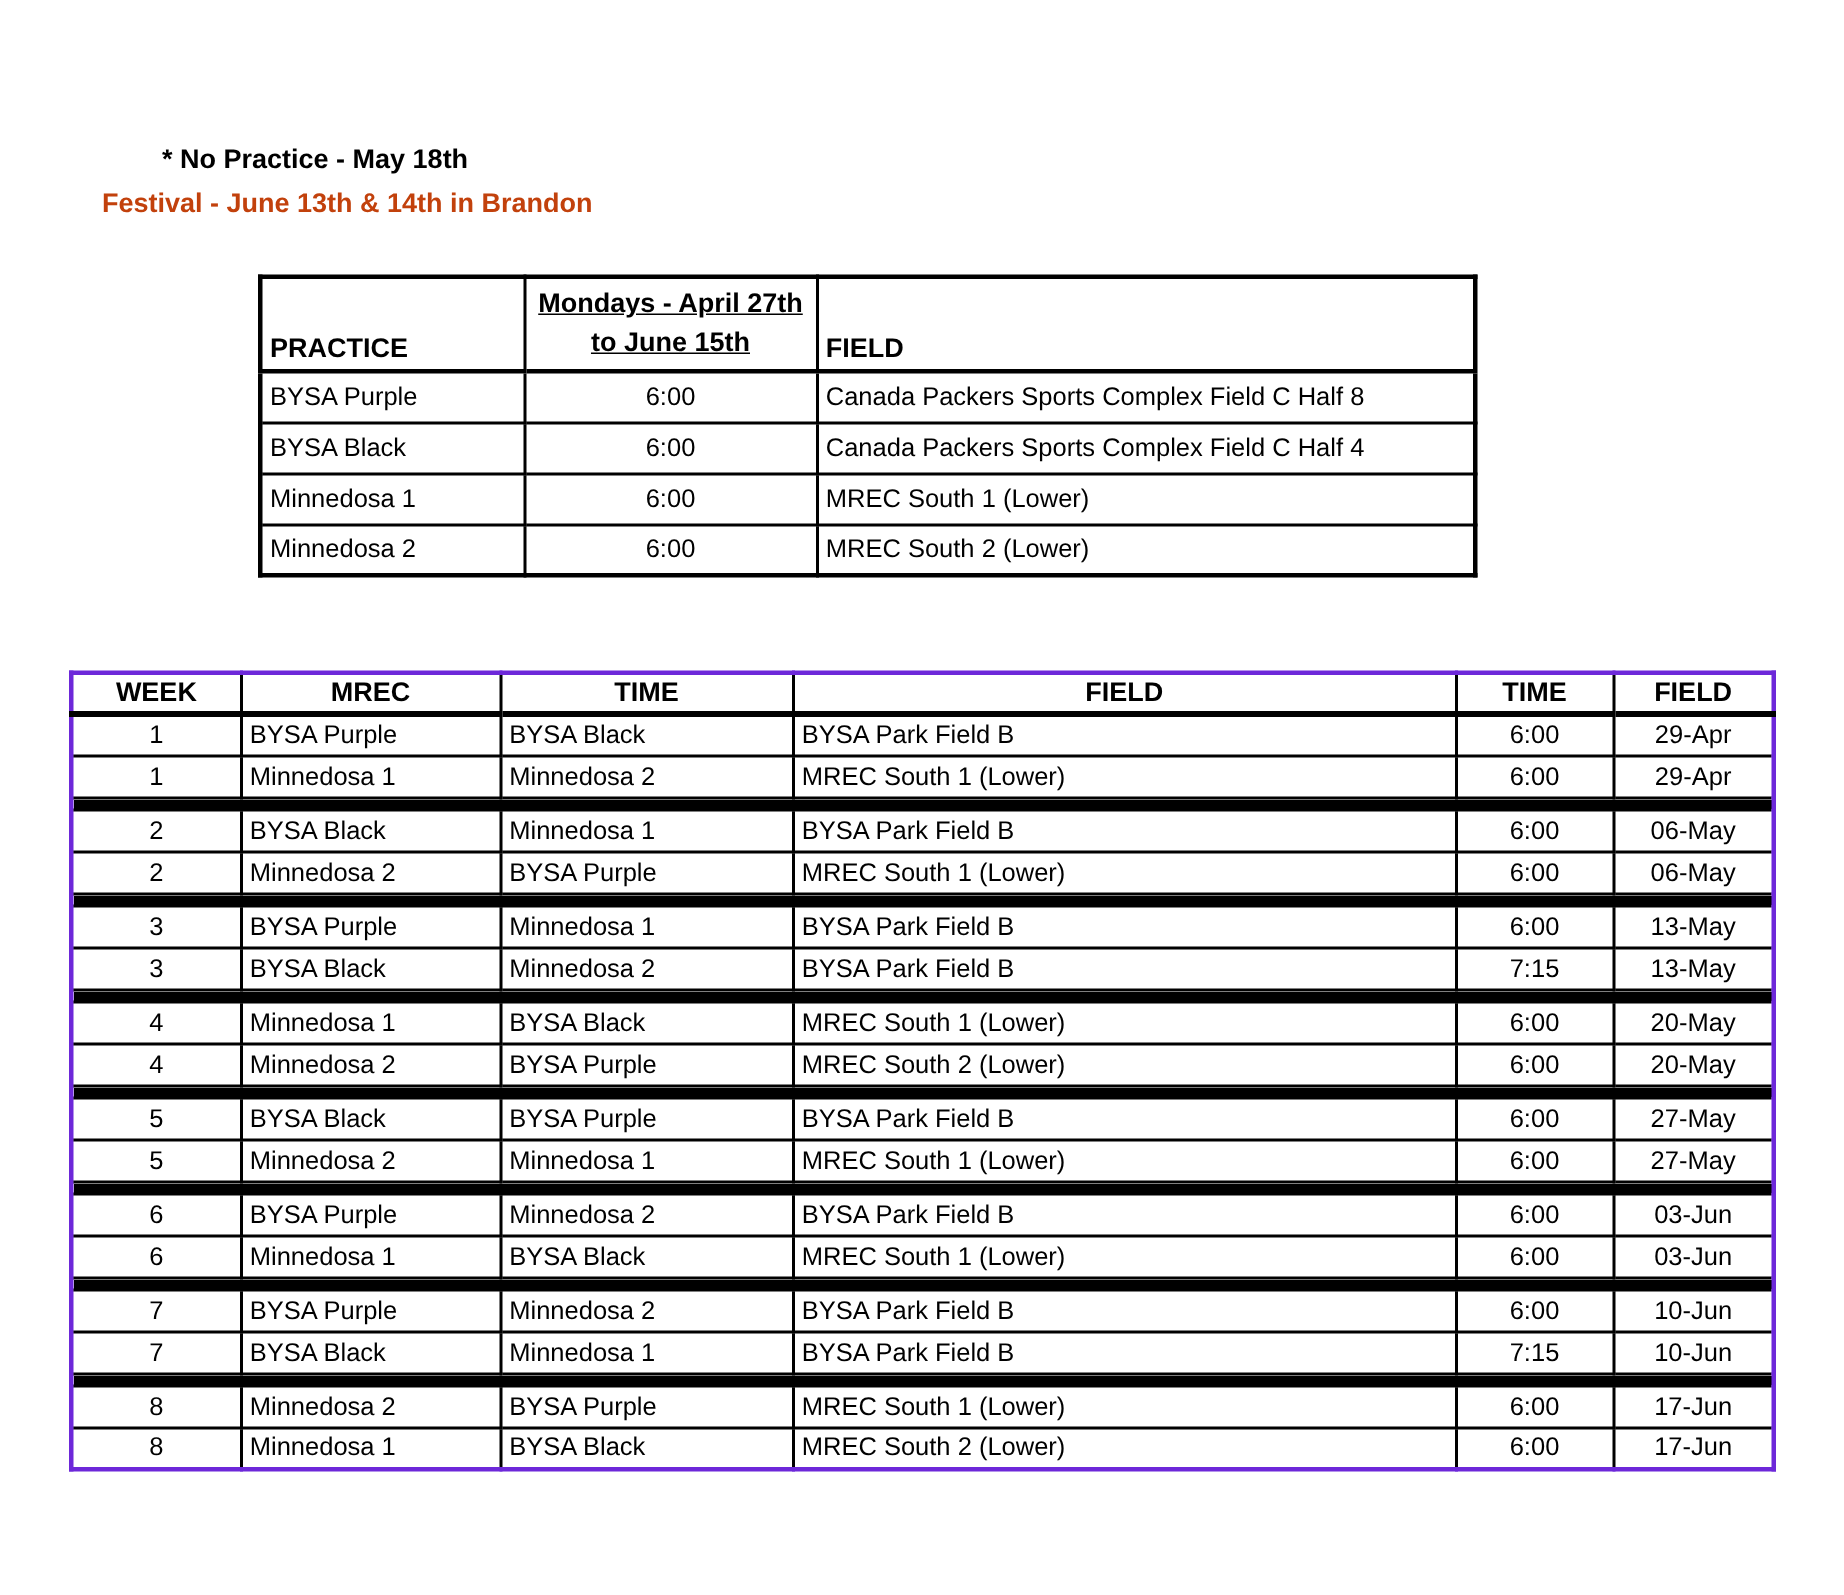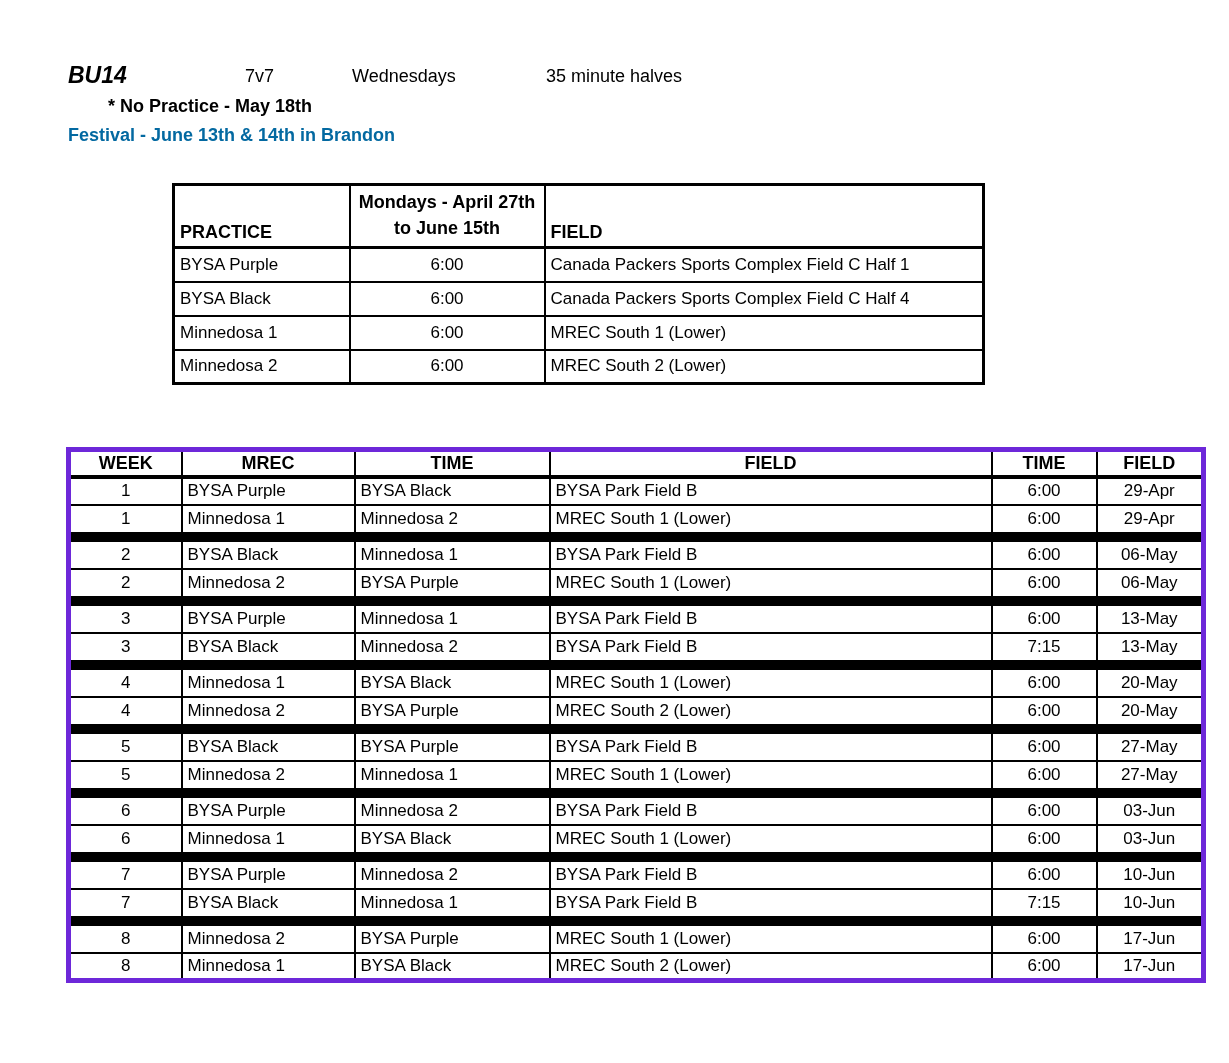--- a/index.html
+++ b/index.html
@@ -17,66 +17,60 @@
   .note1 { position:absolute; left:68px; top:96px; font-size:18px; font-weight:bold;margin-left:40px; }
   .note2 { position:absolute; left:68px; top:125px; font-size:18px; font-weight:bold; }
 
   
   table { border-collapse:collapse; table-layout:fixed; position:absolute; background:#fff; }
   th, td { overflow:hidden; white-space:nowrap; }
 
   
   .practice { left:172px; top:183px; border:3px solid #000; }
   .practice th { border:2px solid #000; border-bottom:3px solid #000; height:62px; font-size:18px; font-weight:bold; vertical-align:bottom; padding:3px 5px; }
-  .practice th.ac { text-align:center; white-space:normal; line-height:1.45; padding-bottom:5px; }
+  .practice th.ac { text-align:center; white-space:normal; line-height:1.45; padding-bottom:5px;text-decoration:underline; }
   .practice th.al { text-align:left;margin-top:25px; }
   .practice td { border:2px solid #000; height:34px; font-size:17px; vertical-align:middle; }
   .practice td.p0, .practice td.p2 { text-align:left; padding-left:5px; }
   .practice td.p1 { text-align:center; }
 
   
-  .schedule { left:66px; top:447px; border:5px solid #6d28d9; }
+  .schedule { left:46px; top:447px; border:3px solid #6d28d9; }
   .schedule th { border:2px solid #000; border-bottom:4px solid #000; height:27px; font-size:18px; font-weight:bold; text-align:center; vertical-align:middle; }
   .schedule td { border:2px solid #000; height:28px; font-size:17px; vertical-align:middle; }
   .schedule td.c0, .schedule td.c4, .schedule td.c5 { text-align:center; }
   .schedule td.c1, .schedule td.c2, .schedule td.c3 { text-align:left; padding-left:5px; }
   .schedule tr.sep td { height:8px; background:#000; border:2px solid #000; padding:0; }
 </style>
 </head>
 <body>
 
 <div class="page">
 
-  <div class="hline1">
-    <span class="bu14">BU14</span>
-    <span class="hitem i1">7v7</span>
-    <span class="hitem i2">Wednesdays</span>
-    <span class="hitem i3">35 minute halves</span>
-  </div>
   <div class="note1">* No Practice - May 18th</div>
-  <div class="note2" style="color: #0369a1;">Festival - June 13th &amp; 14th in Brandon</div>
+  <div class="note2" style="color: #c2410c;">Festival - June 13th &amp; 14th in Brandon</div>
 
   <table class="practice">
     <colgroup>
       <col style="width:176px">
         <col style="width:195px">
         <col style="width:439px">
     </colgroup>
     <thead>
       <tr>
         <th class="al">PRACTICE</th>
         <th class="ac">Mondays - April 27th to June 15th</th>
         <th class="al">FIELD</th>
       </tr>
     </thead>
     <tbody>
         <tr>
           <td class="p0">BYSA Purple</td>
           <td class="p1">6:00</td>
-          <td class="p2">Canada Packers Sports Complex Field C Half 1</td>
+          <td class="p2">Canada Packers Sports Complex Field C Half 8</td>
         </tr>
         <tr>
           <td class="p0">BYSA Black</td>
           <td class="p1">6:00</td>
           <td class="p2">Canada Packers Sports Complex Field C Half 4</td>
         </tr>
         <tr>
           <td class="p0">Minnedosa 1</td>
           <td class="p1">6:00</td>
           <td class="p2">MREC South 1 (Lower)</td>

